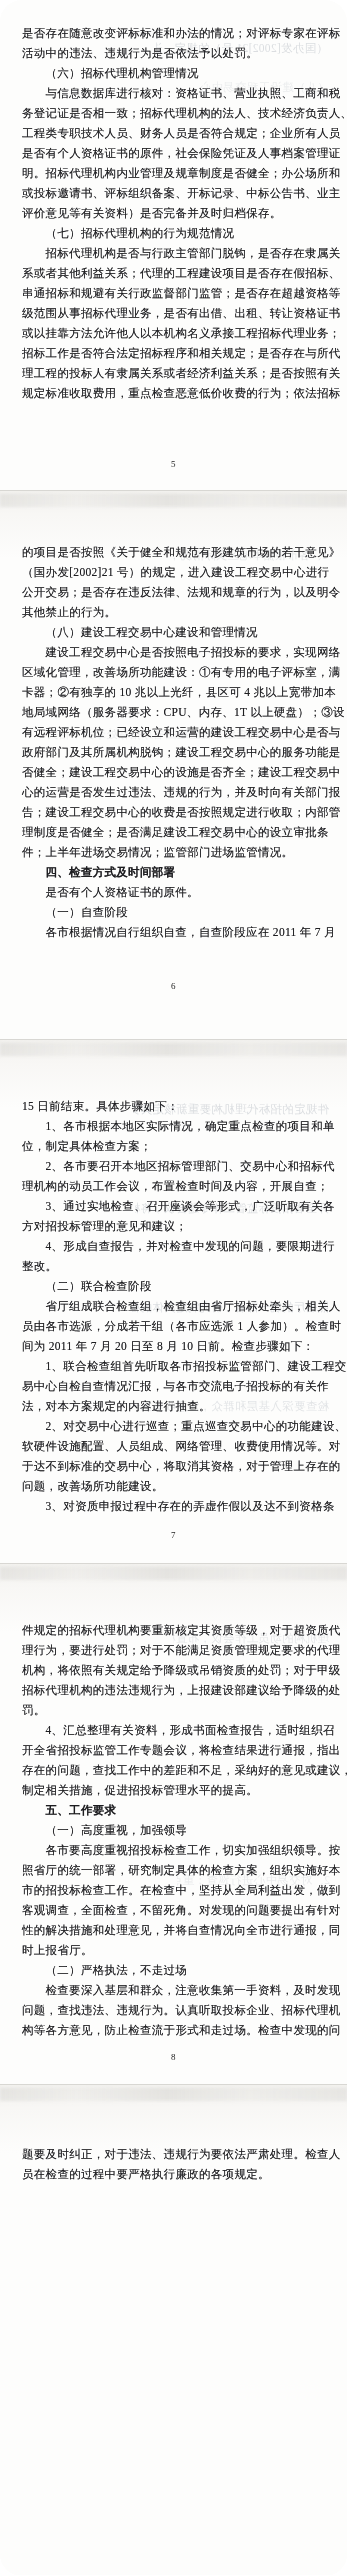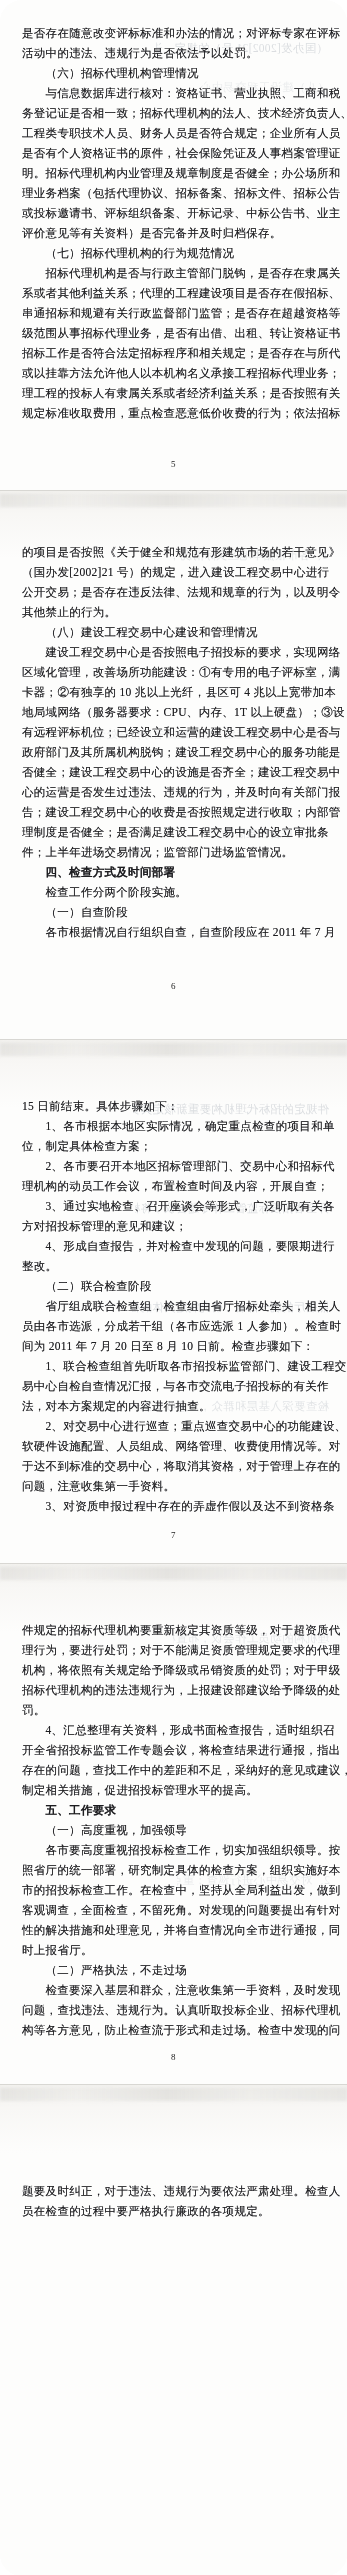--- a/index.html
+++ b/index.html
@@ -91,30 +91,29 @@
     <section class="page" style="height: 490px;">
       <div class="content" style="padding-top: 23px;">
         <div class="line">是否存在随意改变评标标准和办法的情况；对评标专家在评标</div>
         <div class="line">活动中的违法、违规行为是否依法予以处罚。</div>
         <div class="line indent">（六）招标代理机构管理情况</div>
         <div class="line indent">与信息数据库进行核对：资格证书、营业执照、工商和税</div>
         <div class="line">务登记证是否相一致；招标代理机构的法人、技术经济负责人、</div>
         <div class="line">工程类专职技术人员、财务人员是否符合规定；企业所有人员</div>
         <div class="line">是否有个人资格证书的原件，社会保险凭证及人事档案管理证</div>
         <div class="line">明。招标代理机构内业管理及规章制度是否健全；办公场所和</div>
-        <div class="line">理业务档案（包括代理协议、招标备案、招标文件、招标公告</div>
         <div class="line">或投标邀请书、评标组织备案、开标记录、中标公告书、业主</div>
         <div class="line">评价意见等有关资料）是否完备并及时归档保存。</div>
         <div class="line indent">（七）招标代理机构的行为规范情况</div>
         <div class="line indent">招标代理机构是否与行政主管部门脱钩，是否存在隶属关</div>
         <div class="line">系或者其他利益关系；代理的工程建设项目是否存在假招标、</div>
         <div class="line">串通招标和规避有关行政监督部门监管；是否存在超越资格等</div>
         <div class="line">级范围从事招标代理业务，是否有出借、出租、转让资格证书</div>
+        <div class="line">或以挂靠方法允许他人以本机构名义承接工程招标代理业务；</div>
         <div class="line">招标工作是否符合法定招标程序和相关规定；是否存在与所代</div>
-        <div class="line">或以挂靠方法允许他人以本机构名义承接工程招标代理业务；</div>
         <div class="line">理工程的投标人有隶属关系或者经济利益关系；是否按照有关</div>
         <div class="line">规定标准收取费用，重点检查恶意低价收费的行为；依法招标</div>
       </div>
       <div class="page-number" style="bottom: 21px;">5</div>
       <div class="bleed" aria-hidden="true" style="top: 41px; left: 156px; width: 172px; opacity: 0.3;">（国办发[2002]21 号）的规定，进入建设工程交易中心进行</div>
       <div class="bleed" aria-hidden="true" style="top: 80px; left: 199px; width: 130px; opacity: 0.15;">（八）建设工程交易中心建设和管理情况</div>
     </section>
     <section class="page" style="height: 522px;">
       <div class="content" style="padding-top: 51px;">
         <div class="line">的项目是否按照《关于健全和规范有形建筑市场的若干意见》</div>
@@ -127,21 +126,21 @@
         <div class="line">卡器；②有独享的 10 兆以上光纤，县区可 4 兆以上宽带加本</div>
         <div class="line">地局域网络（服务器要求：CPU、内存、1T 以上硬盘）；③设</div>
         <div class="line">有远程评标机位；已经设立和运营的建设工程交易中心是否与</div>
         <div class="line">政府部门及其所属机构脱钩；建设工程交易中心的服务功能是</div>
         <div class="line">否健全；建设工程交易中心的设施是否齐全；建设工程交易中</div>
         <div class="line">心的运营是否发生过违法、违规的行为，并及时向有关部门报</div>
         <div class="line">告；建设工程交易中心的收费是否按照规定进行收取；内部管</div>
         <div class="line">理制度是否健全；是否满足建设工程交易中心的设立审批条</div>
         <div class="line">件；上半年进场交易情况；监管部门进场监管情况。</div>
         <div class="line indent bold">四、检查方式及时间部署</div>
-        <div class="line indent">检查工作分两个阶段实施。</div>
+        <div class="line indent">是否有个人资格证书的原件。</div>
         <div class="line indent">（一）自查阶段</div>
         <div class="line indent">各市根据情况自行组织自查，自查阶段应在 2011 年 7 月</div>
       </div>
       <div class="page-number" style="bottom: 21px;">6</div>
       <div class="bleed" aria-hidden="true" style="top: 57px; left: 172px; width: 156px; opacity: 0.22;">1、各市根据本地区实际情况，确定重点检查的项目和单</div>
       <div class="bleed" aria-hidden="true" style="top: 236px; left: 48px; width: 282px; opacity: 0.13;">省厅组成联合检查组，检查组由省厅招标处牵头，相关人</div>
       <div class="bleed" aria-hidden="true" style="top: 335px; left: 172px; width: 156px; opacity: 0.2;">（二）联合检查阶段</div>
     </section>
     <section class="page" style="height: 524px; margin-top: 27px;">
       <div class="content" style="padding-top: 56px;">
@@ -157,21 +156,21 @@
         <div class="line indent">（二）联合检查阶段</div>
         <div class="line indent">省厅组成联合检查组，检查组由省厅招标处牵头，相关人</div>
         <div class="line">员由各市选派，分成若干组（各市应选派 1 人参加）。检查时</div>
         <div class="line">间为 2011 年 7 月 20 日至 8 月 10 日前。检查步骤如下：</div>
         <div class="line indent">1、联合检查组首先听取各市招投标监管部门、建设工程交</div>
         <div class="line">易中心自检自查情况汇报，与各市交流电子招投标的有关作</div>
         <div class="line">法，对本方案规定的内容进行抽查。</div>
         <div class="line indent">2、对交易中心进行巡查；重点巡查交易中心的功能建设、</div>
         <div class="line">软硬件设施配置、人员组成、网络管理、收费使用情况等。对</div>
         <div class="line">于达不到标准的交易中心，将取消其资格，对于管理上存在的</div>
-        <div class="line">问题，注意收集第一手资料。</div>
+        <div class="line">问题，改善场所功能建设。</div>
         <div class="line indent">3、对资质申报过程中存在的弄虚作假以及达不到资格条</div>
       </div>
       <div class="page-number" style="bottom: 23px;">7</div>
       <div class="bleed" aria-hidden="true" style="top: 62px; left: 133px; width: 196px; opacity: 0.3;">件规定的招标代理机构要重新核定其资质等级，对于超资质代</div>
       <div class="bleed" aria-hidden="true" style="top: 161px; left: 135px; width: 194px; opacity: 0.26;">开全省招投标监管工作专题会议，将检查结果进行通报，指出</div>
       <div class="bleed" aria-hidden="true" style="top: 260px; left: 132px; width: 197px; opacity: 0.28;">照省厅的统一部署，研究制定具体的检查方案，组织实施好本</div>
       <div class="bleed" aria-hidden="true" style="top: 359px; left: 135px; width: 194px; opacity: 0.24;">检查要深入基层和群众，注意收集第一手资料，及时发现</div>
     </section>
     <section class="page" style="height: 521px;">
       <div class="content" style="padding-top: 56px;">
@@ -195,20 +194,20 @@
         <div class="line indent">（二）严格执法，不走过场</div>
         <div class="line indent">检查要深入基层和群众，注意收集第一手资料，及时发现</div>
         <div class="line">问题，查找违法、违规行为。认真听取投标企业、招标代理机</div>
         <div class="line">构等各方意见，防止检查流于形式和走过场。检查中发现的问</div>
       </div>
       <div class="page-number" style="bottom: 22px;">8</div>
       <div class="bleed" aria-hidden="true" style="top: 67px; left: 173px; width: 156px; opacity: 0.2;">理机构的动员工作会议，布置检查时间及内容，开展自查；</div>
       <div class="bleed" aria-hidden="true" style="top: 309px; left: 177px; width: 153px; opacity: 0.17;">2、对交易中心进行巡查；重点巡查交易中心的功能建设、</div>
     </section>
     <section class="page" style="height: 519px;">
-      <div class="content" style="padding-top: 59px; margin-top: 37px;">
+      <div class="content" style="padding-top: 59px;">
         <div class="line">题要及时纠正，对于违法、违规行为要依法严肃处理。检查人</div>
         <div class="line">员在检查的过程中要严格执行廉政的各项规定。</div>
       </div>
       <div class="page-number" style="bottom: 19px;">9</div>
     </section>
   </div>
 
 
 </body></html>

